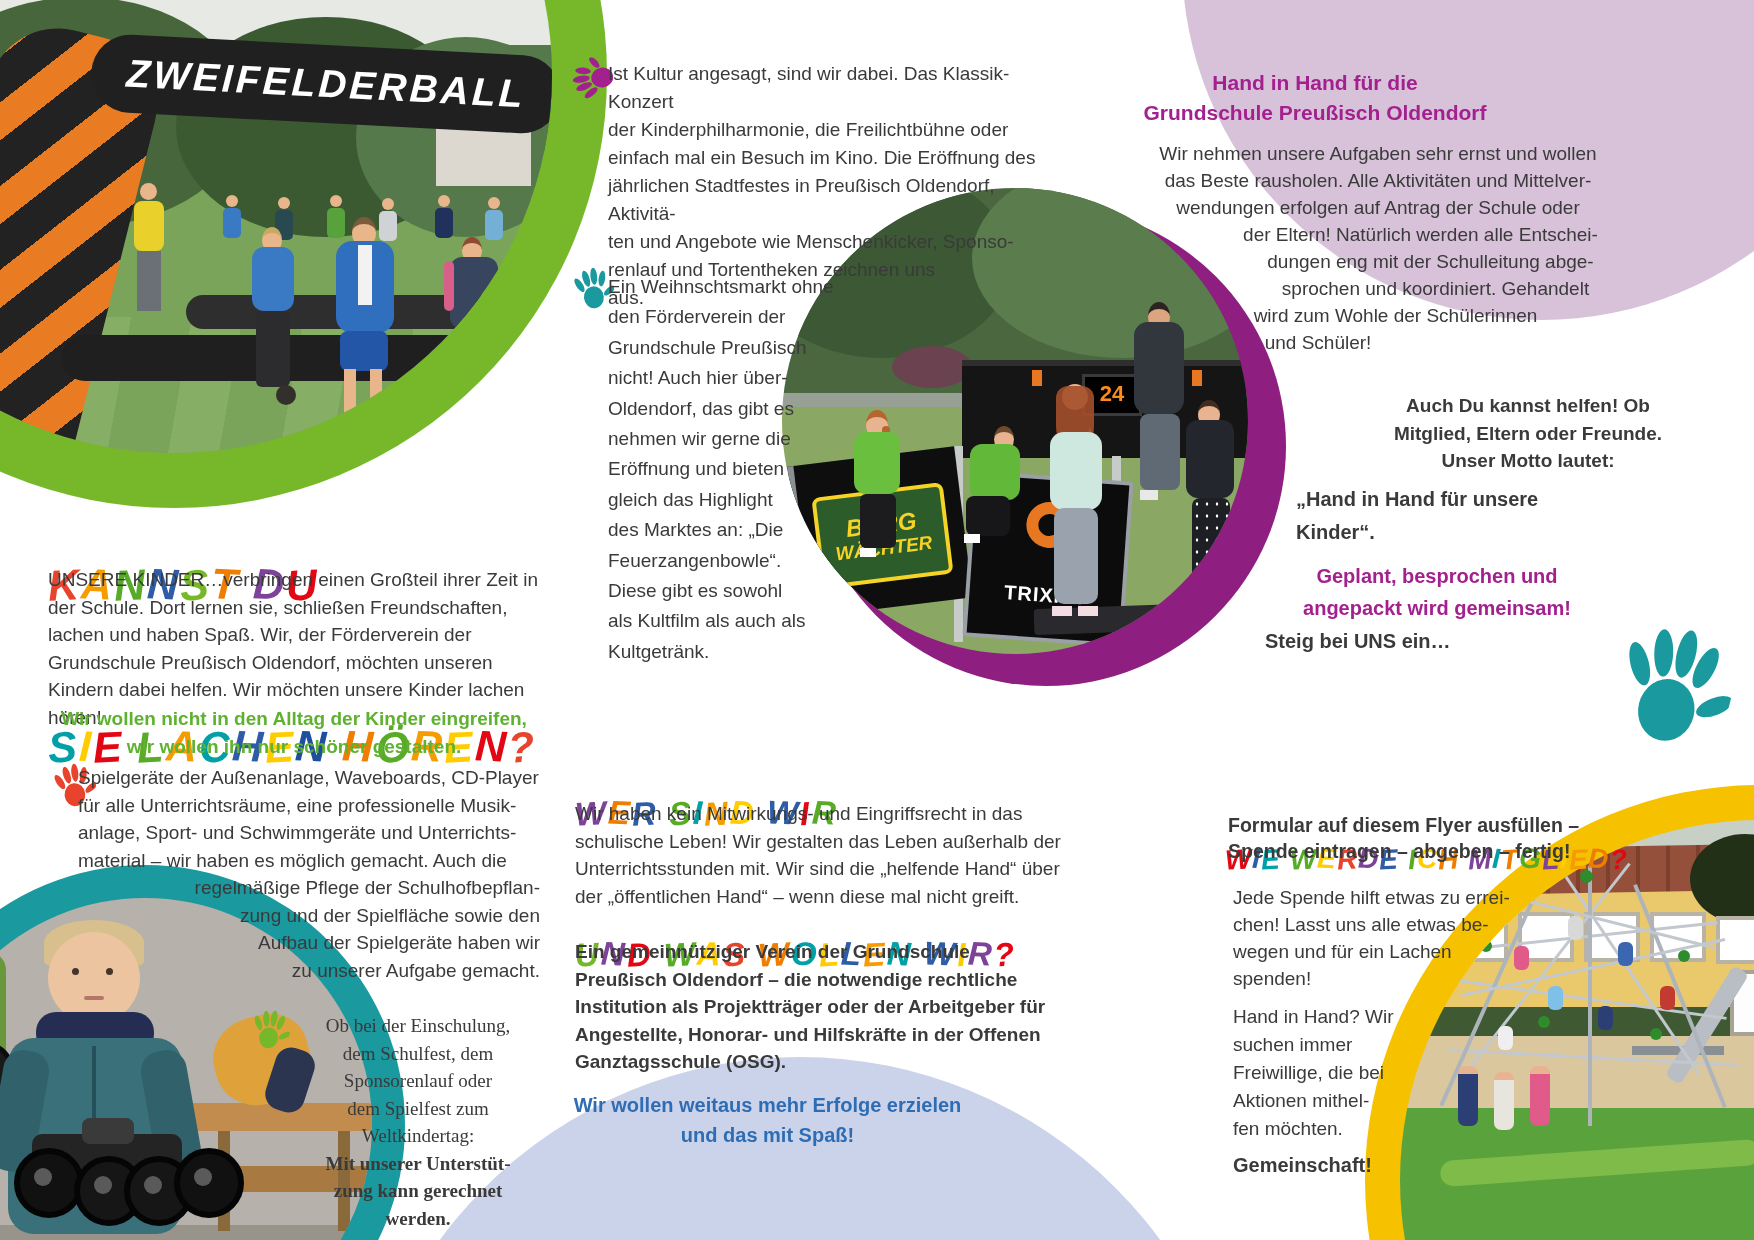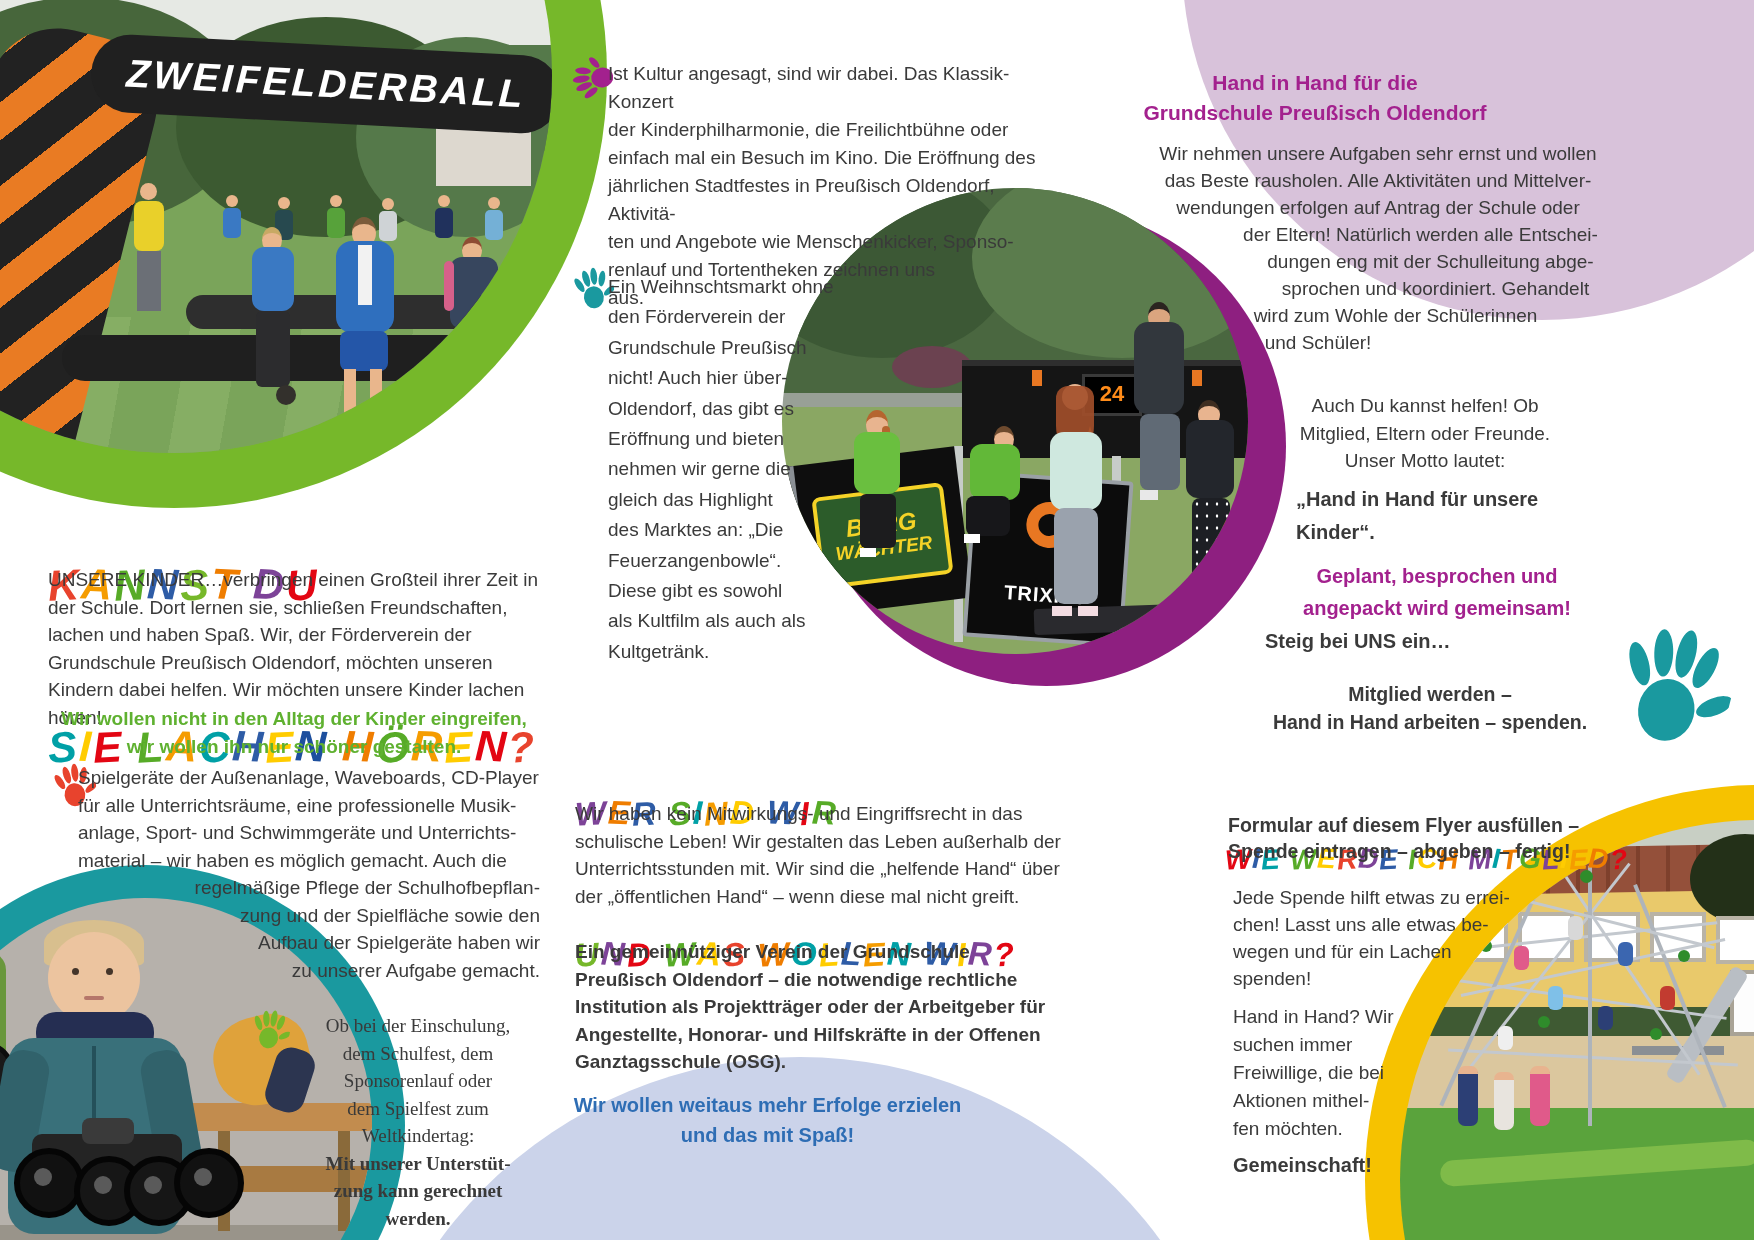--- a/index.html
+++ b/index.html
@@ -347,22 +347,22 @@
       <ellipse cx="35.5" cy="25" rx="2.9" ry="6.5" transform="rotate(55 35.5 25)"></ellipse>
     </g>
       </svg>
   </div>
   <div class="abs txt" style="left:608px;top:272px;width:310px;line-height:30.4px;">
       <div class="ln">Ein Weihnschtsmarkt ohne</div>
       <div class="ln">den Förderverein der</div>
       <div class="ln">Grundschule Preußisch</div>
       <div class="ln">nicht! Auch hier über-</div>
       <div class="ln">Oldendorf, das gibt es</div>
+      <div class="ln">nehmen wir gerne die</div>
       <div class="ln">Eröffnung und bieten</div>
-      <div class="ln">nehmen wir gerne die</div>
       <div class="ln">gleich das Highlight</div>
       <div class="ln">des Marktes an: „Die</div>
       <div class="ln">Feuerzangenbowle“.</div>
       <div class="ln">Diese gibt es sowohl</div>
       <div class="ln">als Kultfilm als auch als</div>
       <div class="ln">Kultgetränk.</div>
     </div>
 
   <div class="abs hl hl2" style="left:575px;top:696px;">
     <div><span style="color: rgb(125, 67, 152);">W</span><span style="color: rgb(239, 125, 0);">E</span><span style="color: rgb(46, 92, 166);">R</span><span> </span><span style="color: rgb(87, 171, 39);">S</span><span style="color: rgb(0, 160, 166);">I</span><span style="color: rgb(245, 156, 0);">N</span><span style="color: rgb(255, 204, 0);">D</span><span> </span><span style="color: rgb(46, 92, 166);">W</span><span style="color: rgb(227, 6, 19);">I</span><span style="color: rgb(87, 171, 39);">R</span></div>
@@ -386,42 +386,38 @@
       <div class="ln">Wir nehmen unsere Aufgaben sehr ernst und wollen</div>
       <div class="ln">das Beste rausholen. Alle Aktivitäten und Mittelver-</div>
       <div class="ln">wendungen erfolgen auf Antrag der Schule oder</div>
       <div class="ln">der Eltern! Natürlich werden alle Entschei-</div>
       <div class="ln">dungen eng mit der Schulleitung abge-</div>
       <div class="ln">sprochen und koordiniert. Gehandelt</div>
       <div class="ln">wird zum Wohle der Schülerinnen</div>
       <div class="ln">und Schüler!</div>
     </div>
 
-  <div class="abs txt center" style="left:1245px;top:392px;width:360px;line-height:27.5px;">
+  <div class="abs txt center" style="left:1348px;top:392px;width:360px;line-height:27.5px;font-weight:bold;">
       <div class="ln">Auch Du kannst helfen! Ob</div>
       <div class="ln">Mitglied, Eltern oder Freunde.</div>
       <div class="ln">Unser Motto lautet:</div>
     </div>
 
   <div class="abs txt bold" style="left:1296px;top:483px;width:330px;font-size:20px;line-height:33px;">
       <div class="ln">„Hand in Hand für unsere</div>
       <div class="ln">Kinder“.</div>
     </div>
 
   <div class="abs txt bold center" style="left:1262px;top:560px;width:350px;color:#a3218e;font-size:20px;line-height:32px;">
       <div class="ln">Geplant, besprochen und</div>
       <div class="ln">angepackt wird gemeinsam!</div>
     </div>
 
   <div class="abs txt bold" style="left:1265px;top:628px;font-size:20px;">Steig bei UNS ein…</div>
 
-  <div class="abs txt bold center" style="left:1250px;top:680px;width:360px;font-size:19.5px;line-height:28px;">
-      <div class="ln">Mitglied werden –</div>
-      <div class="ln">Hand in Hand arbeiten – spenden.</div>
-    </div>
 
   <div class="hand-icon" style="left:1612px;top:622px;width:120px;height:130px;transform:rotate(14deg);">
     <svg viewBox="0 0 40 44" width="120" height="130">
         <g fill="#1a999f">
       <ellipse cx="20" cy="30" rx="9.5" ry="10.5"></ellipse>
       <ellipse cx="7.5" cy="17" rx="3.1" ry="7.5" transform="rotate(-28 7.5 17)"></ellipse>
       <ellipse cx="14.5" cy="11.5" rx="3.2" ry="8" transform="rotate(-12 14.5 11.5)"></ellipse>
       <ellipse cx="22" cy="10" rx="3.2" ry="8.2"></ellipse>
       <ellipse cx="29.5" cy="13" rx="3.1" ry="7.5" transform="rotate(14 29.5 13)"></ellipse>
       <ellipse cx="35.5" cy="25" rx="2.9" ry="6.5" transform="rotate(55 35.5 25)"></ellipse>

